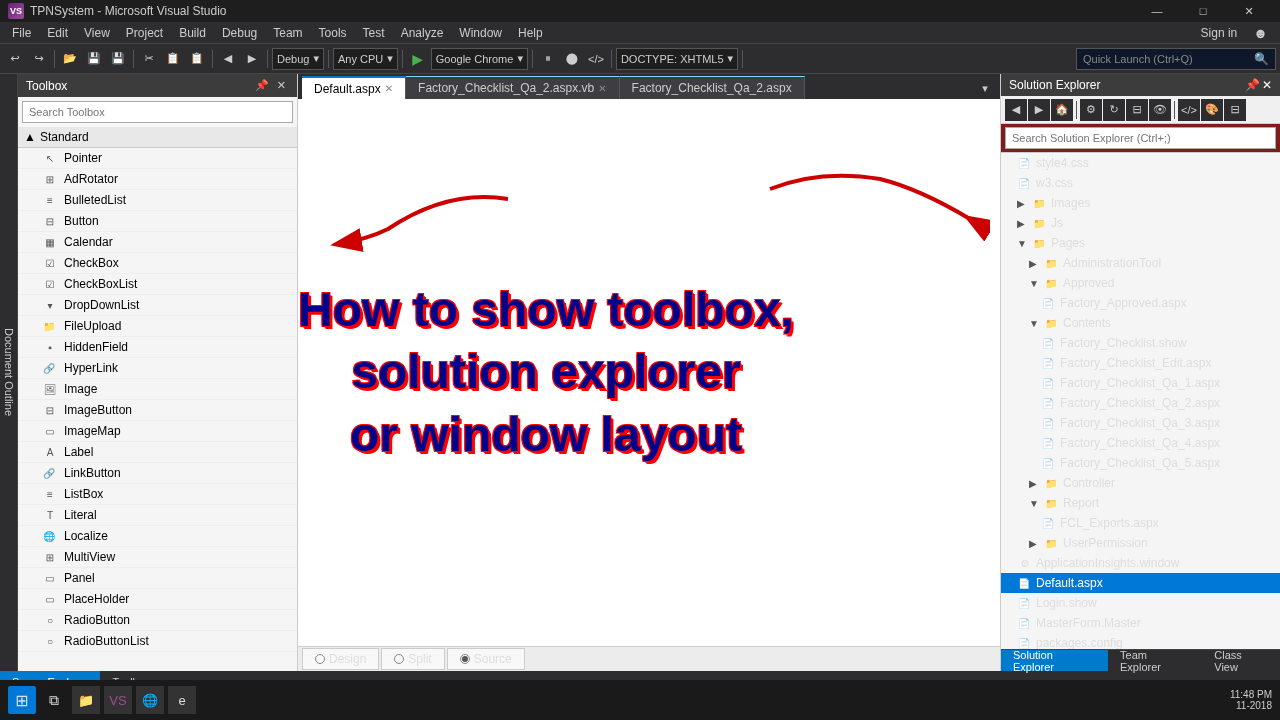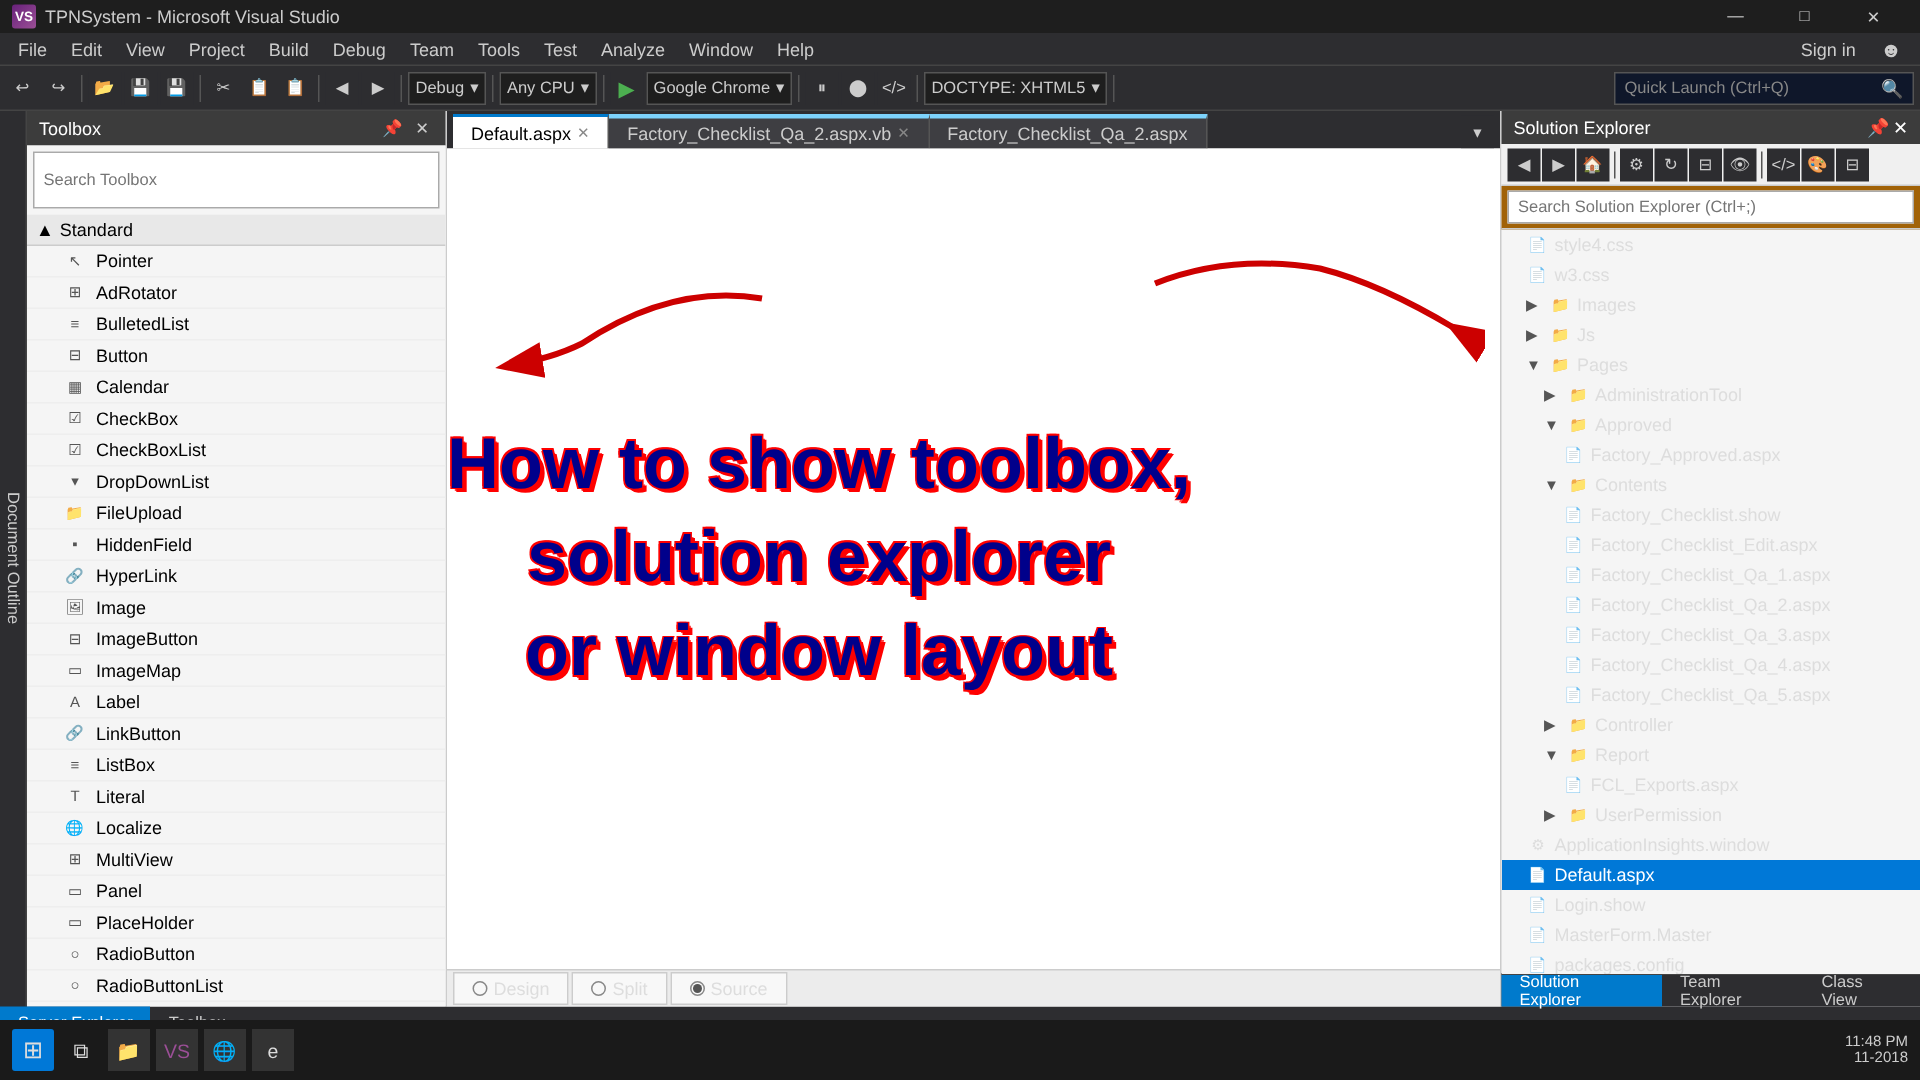--- a/index.html
+++ b/index.html
@@ -21,45 +21,45 @@
 
     
     #main { display: flex; height: calc(720px - 22px - 22px - 30px - 25px - 24px); }
 
     
     #toolbox { width: 280px; background: #f5f5f5; color: #000; display: flex; flex-direction: column; border-right: 1px solid #ccc; }
     #toolbox-header { background: #3c3c3c; color: #fff; padding: 4px 8px; display: flex; align-items: center; justify-content: space-between; font-size: 12px; }
     #toolbox-header .header-btns { display: flex; gap: 2px; }
     #toolbox-header .hbtn { color: #ccc; font-size: 11px; cursor: pointer; padding: 1px 3px; }
     #toolbox-search { padding: 4px; background: #f5f5f5; }
-    #toolbox-search input { width: 100%; height: 22px; padding: 18px 6px; border: 1px solid #aaa; font-size: 11px; background: white; }
+    #toolbox-search input { width: 100%; height: 22px; padding: 2px 6px; border: 1px solid #aaa; font-size: 11px; background: white; }
     #toolbox-list { flex: 1; overflow-y: auto; background: #f5f5f5; }
     .toolbox-category { padding: 3px 6px; background: #e8e8e8; font-size: 12px; display: flex; align-items: center; gap: 4px; cursor: pointer; border-bottom: 1px solid #ccc; }
     .toolbox-item { padding: 2px 8px 2px 24px; font-size: 12px; display: flex; align-items: center; gap: 6px; cursor: pointer; border-bottom: 1px solid #eee; }
     .item-icon { width: 16px; height: 16px; display: flex; align-items: center; justify-content: center; font-size: 10px; color: #555; flex-shrink: 0; }
 
     
     #editor { flex: 1; background: #fff; display: flex; flex-direction: column; }
     #tabs { height: 25px; background: #2d2d30; display: flex; align-items: flex-end; padding: 0 4px; }
-    .tab { height: 23px; padding: 0 12px; font-size: 12px; display: flex; align-items: center; gap: 4px; cursor: pointer; background: #3e3e42; color: #ccc; border-top: 3px solid #7dd3fc; border-right: 1px solid #555; }
+    .tab { height: 23px; padding: 0 12px; font-size: 12px; display: flex; align-items: center; gap: 4px; cursor: pointer; background: #3e3e42; color: #ccc; border-top: 1px solid #7dd3fc; border-right: 1px solid #555; }
     .tab.active { background: #fff; color: #000; border-top: 2px solid #007acc; }
     .tab .close-x { font-size: 10px; color: #888; cursor: pointer; }
     #editor-content { flex: 1; background: #fff; position: relative; overflow: hidden; }
     .editor-overlay { position: absolute; top: 0; left: 0; right: 0; bottom: 0; display: flex; align-items: center; justify-content: flex-start; }
     .overlay-text { text-align: center; }
     .overlay-text h1 { font-size: 48px; font-weight: 900; color: #00008b; text-shadow: 3px 3px 0 #ff0000, -1px -1px 0 #ff0000, 1px -1px 0 #ff0000, -1px 1px 0 #ff0000, 2px 2px 0 #ff4444; font-family: Arial Black, sans-serif; line-height: 1.3; }
     
     .arrow-left { position: absolute; top: 80px; left: 30px; width: 200px; height: 80px; pointer-events: none; }
     .arrow-right { position: absolute; top: 60px; right: 30px; width: 200px; height: 80px; pointer-events: none; }
 
     
     #solution-explorer { width: 280px; background: #f5f5f5; display: flex; flex-direction: column; border-left: 1px solid #ccc; }
     #se-header { background: #3c3c3c; color: #fff; padding: 4px 8px; display: flex; align-items: center; justify-content: space-between; font-size: 12px; }
     #se-toolbar { height: 28px; background: #f0f0f0; display: flex; align-items: center; padding: 0 4px; gap: 1px; border-bottom: 1px solid #ccc; }
-    #se-search { padding: 3px 4px; background: #a16207; border-bottom: 1px solid #ccc; }
+    #se-search { padding: 3px 4px; background: #7f1d1d; border-bottom: 1px solid #ccc; }
     #se-search input { width: 100%; height: 22px; padding: 2px 6px; border: 1px solid #aaa; font-size: 11px; background: white; }
     #se-tree { flex: 1; overflow-y: auto; background: #f5f5f5; font-size: 12px; }
     .tree-item { padding: 2px 4px; display: flex; align-items: center; gap: 3px; cursor: pointer; white-space: nowrap; }
     .tree-item.selected { background: #0078d7; color: #fff; }
     .tree-indent1 { padding-left: 16px; }
     .tree-indent2 { padding-left: 28px; }
     .tree-indent3 { padding-left: 40px; }
     .tree-icon { width: 16px; height: 16px; display: flex; align-items: center; justify-content: center; flex-shrink: 0; font-size: 10px; }
     .expand-icon { width: 12px; color: #555; font-size: 10px; flex-shrink: 0; }
 

